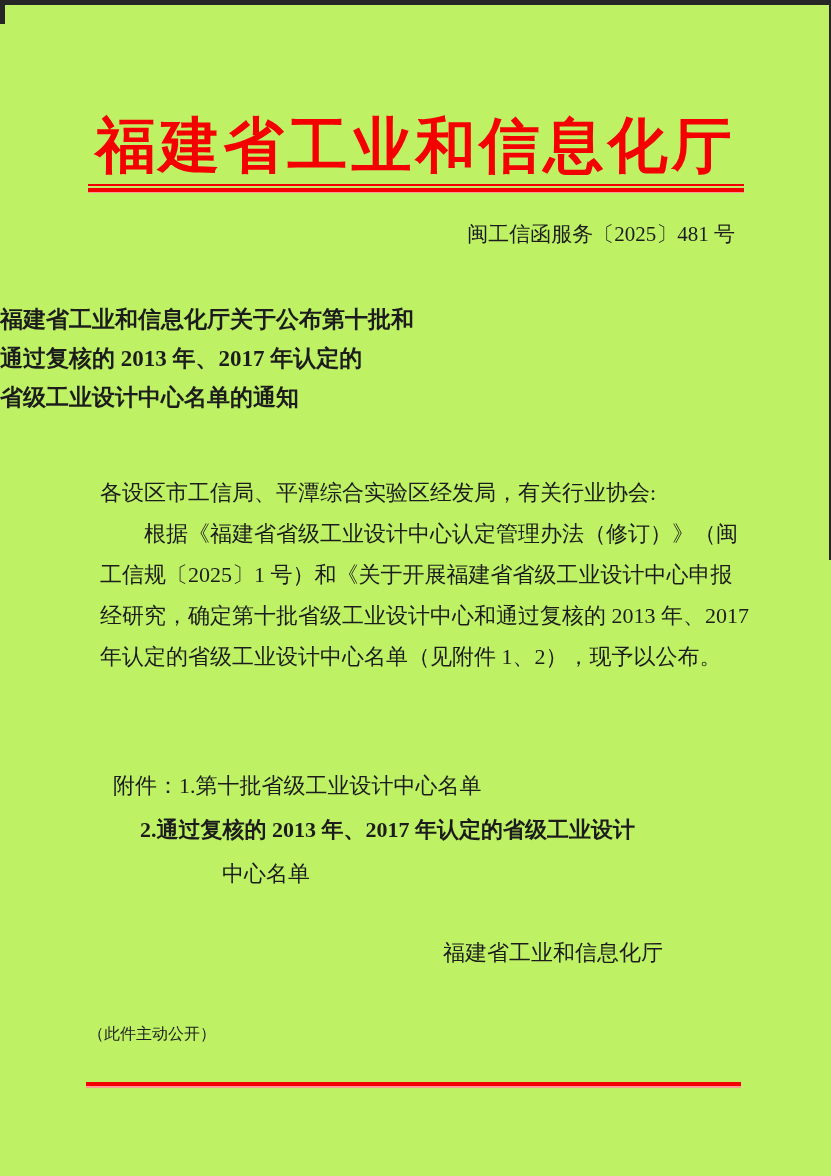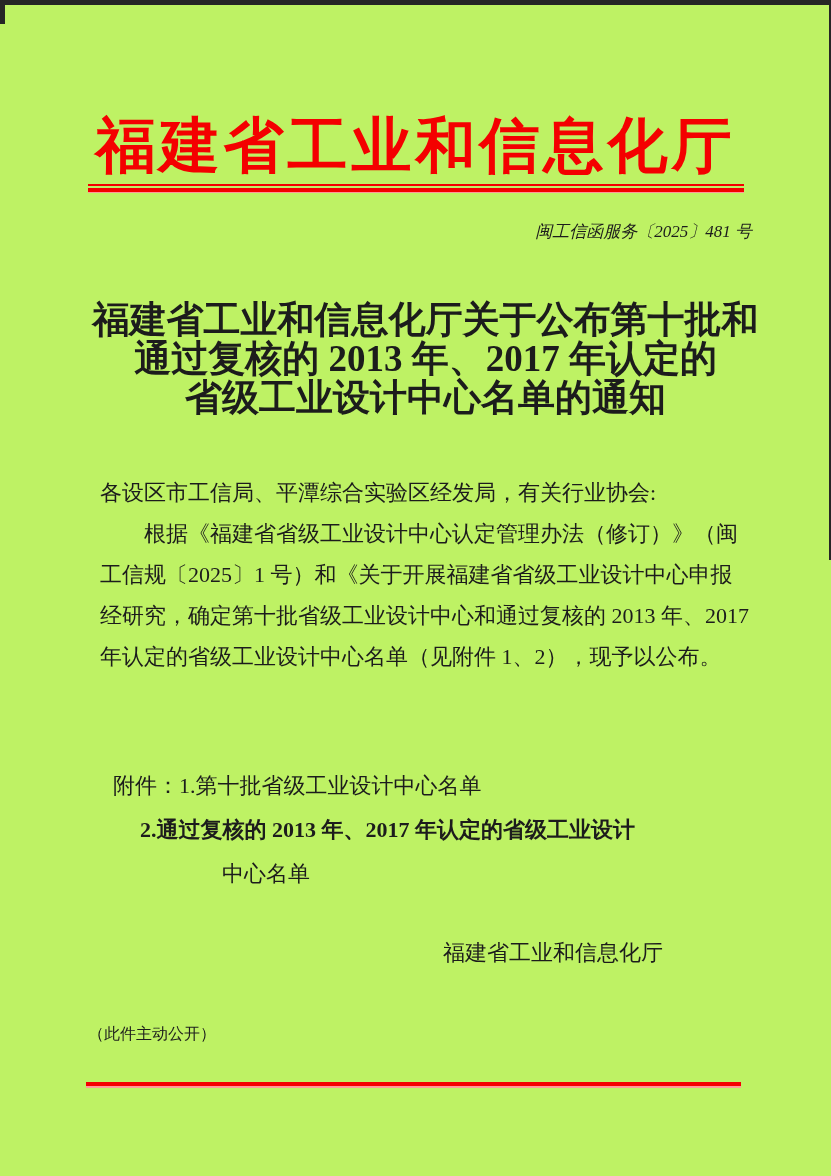--- a/index.html
+++ b/index.html
@@ -40,35 +40,33 @@
     top: 184px;
     width: 656px;
   }
   .red-rule .thin { height: 2px; background: #f40000; }
   .red-rule .gap  { height: 2px; background: transparent; }
   .red-rule .thick{ height: 4px; background: #f40000; box-shadow: 0 1px 0 #ff9a9a; }
 
   .doc-number {
     position: absolute;
     top: 220px;
-    right: 79px;
-    font-size: 17px;
+    right: 96px;
+    font-size: 21px;
     white-space: nowrap;
-    font-style: italic;
   }
 
   .doc-title {
     position: absolute;
     left: 0; right: 0;
     top: 300px;
-    text-align: center;
-    font-size: 37px;
+    text-align: left;
+    font-size: 23px;
     font-weight: bold;
     line-height: 39px;
-    padding-left: 20px;
   }
 
   .doc-body {
     position: absolute;
     left: 100px;
     top: 472px;
     width: 652px;
     font-size: 22px;
     line-height: 41px;
   }

